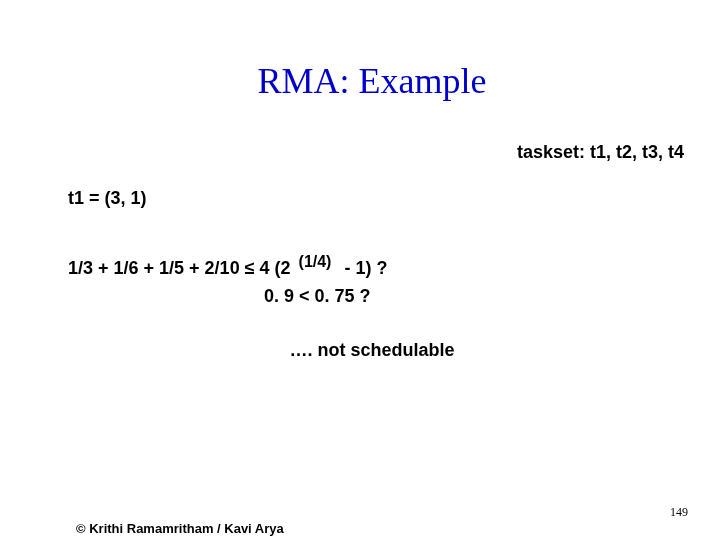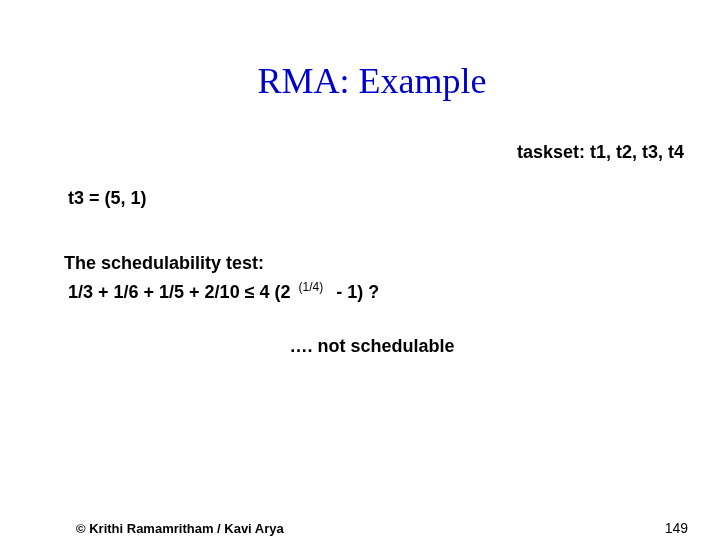--- a/index.html
+++ b/index.html
@@ -14,59 +14,60 @@
     padding-bottom: 34px;
     font-weight: 400;
   }
   .body-text { color: #000; font-size: 18px; font-weight: bold; line-height: 1.35; }
   .taskset { margin-bottom: 22px; text-align: right; }
   .tasks { margin-left: 8px; margin-bottom: 40px; }
   .tasks div { line-height: 1.35; }
   .sched { margin-bottom: 30px; }
   .sched-line2 { }
   .sched-line3 { padding-left: 200px; }
-  .sup { font-size: 12px; vertical-align: super; font-weight: normal; }
+  .sup { font-size: 16px; vertical-align: super; font-weight: bold; }
   .concl { margin-bottom: 20px; text-align: center; }
   .footer {
     position: absolute;
     bottom: 12px;
     left: 60px;
     font-size: 13px;
     font-weight: bold;
     color: #000;
   }
   .pagenum {
     position: absolute;
-    bottom: 12px;
+    bottom: 28px;
     right: 40px;
-    font-size: 14px;
+    font-size: 12px;
     font-weight: normal;
     color: #000;
+    font-family: Liberation Serif, serif;
   }
 </style>
 </head>
 <body>
 
 <div class="slide">
 
   <div class="title">RMA: Example</div>
 
   <div class="body-text">
 
     <div class="taskset">taskset:  t1, t2, t3, t4</div>
 
     <div class="tasks">
-      <div>t3 = (5, 1)</div>
+      <div>t1 = (3, 1)</div>
     </div>
 
     <div class="sched">
-      <div>The schedulability test:</div>
       <div class="sched-line2">
         <span>1/3 + 1/6 + 1/5 + 2/10   ≤  4  (2</span><span class="sup">(1/4)</span><span> - 1) ?</span>
       </div>
+      <div class="sched-line3">0. 9  &lt;   0. 75 ?</div>
     </div>
 
     <div class="concl">…. not schedulable</div>
 
   </div>
 
   <div class="footer">© Krithi Ramamritham / Kavi Arya</div>
   <div class="pagenum">149</div>
 
 </div>

